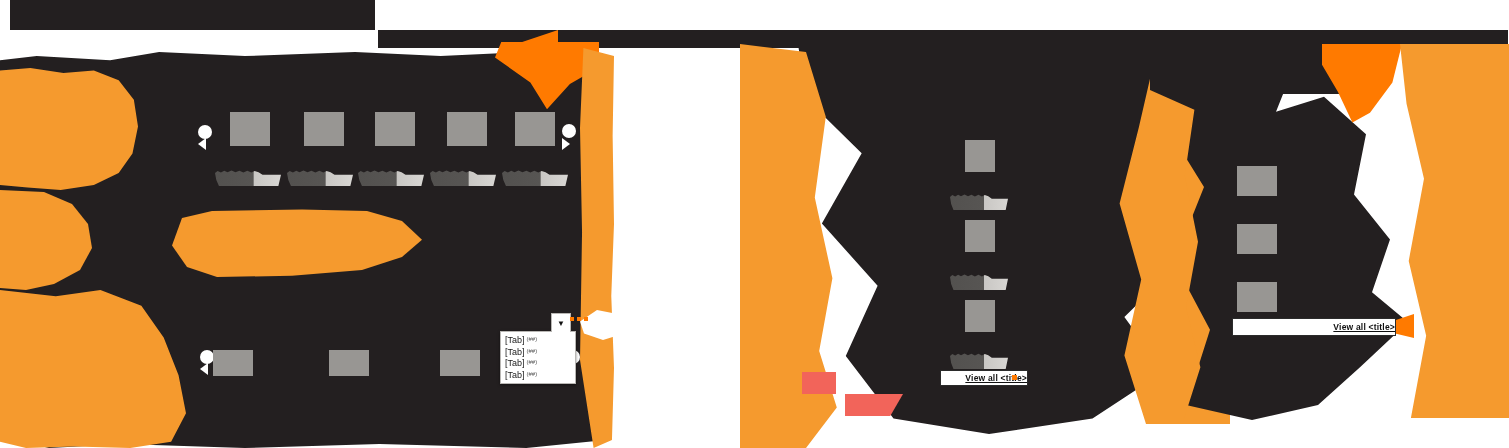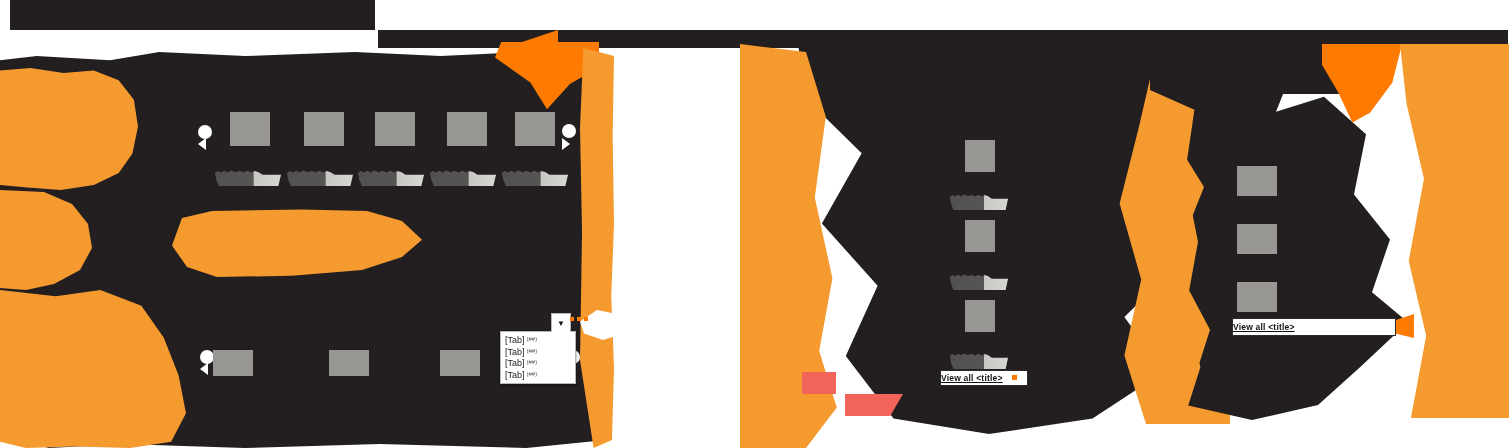--- a/index.html
+++ b/index.html
@@ -98,21 +98,21 @@
     width:4px;height:4px;
     background:#ff7a00;
     z-index:46;
   }
 
   
   .viewall{
     position:absolute;
     background:#ffffff;
     border:1px solid #2b2b2b;
-    display:flex;align-items:center;justify-content:flex-start;
+    display:flex;align-items:center;justify-content:flex-end;
     font-size:8.5px;
     font-weight:bold;
     color:#111111;
     text-decoration:underline;
     letter-spacing:.2px;
     z-index:30;
   }
   #view-all-center{left:940px;top:370px;width:86px;height:14px;}
   #view-all-right{left:1232px;top:318px;width:162px;height:16px;}
 

